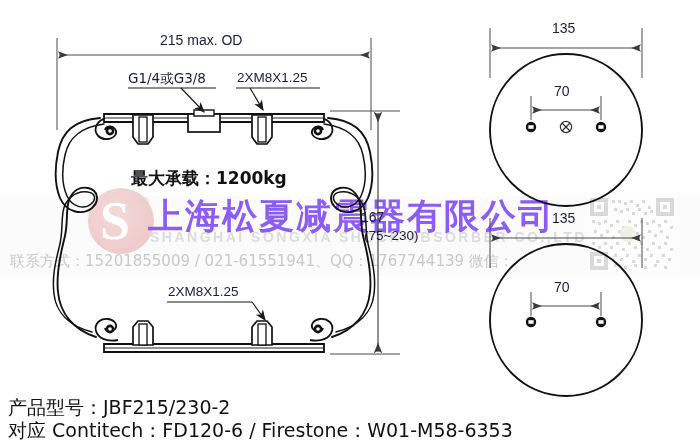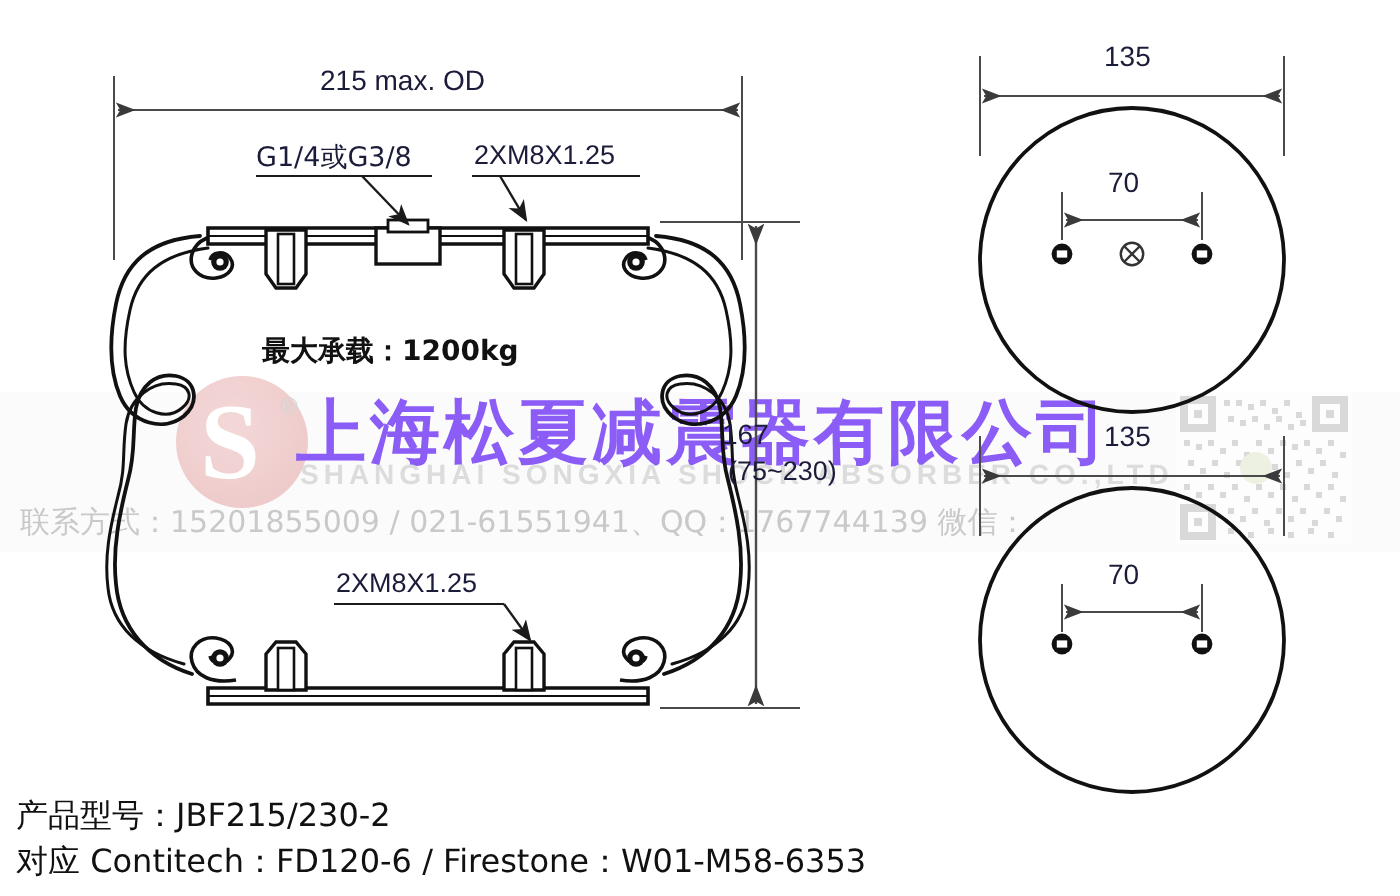--- a/index.html
+++ b/index.html
@@ -64,34 +64,34 @@
   .dim{
     position:absolute;
     font-size:13.5px;
     color:#1b1b3a;
     white-space:nowrap;
     font-family:"Liberation Sans",sans-serif;
   }
   .dim.big{font-size:14px;}
   .note-cn{
     position:absolute;
-    font-size:14px;font-weight:bold;color:#111;
+    font-size:17px;font-weight:bold;color:#111;
     white-space:nowrap;
     font-family:"DejaVu Sans",sans-serif;
   }
   .label-cn{
     position:absolute;
     font-size:13.5px;color:#1b1b3a;white-space:nowrap;
     font-family:"DejaVu Sans",sans-serif;
   }
 
   
   #caption{
     position:absolute;left:8px;top:396px;z-index:5;
-    font-size:16px;line-height:23px;color:#111;white-space:nowrap;
+    font-size:19px;line-height:23px;color:#111;white-space:nowrap;
     font-family:"DejaVu Sans",sans-serif;
   }
   #caption div{margin:0;padding:0;}
 </style>
 </head>
 <body>
 
 <div id="stage">
 
   <div class="lyr" id="watermark-layer">

